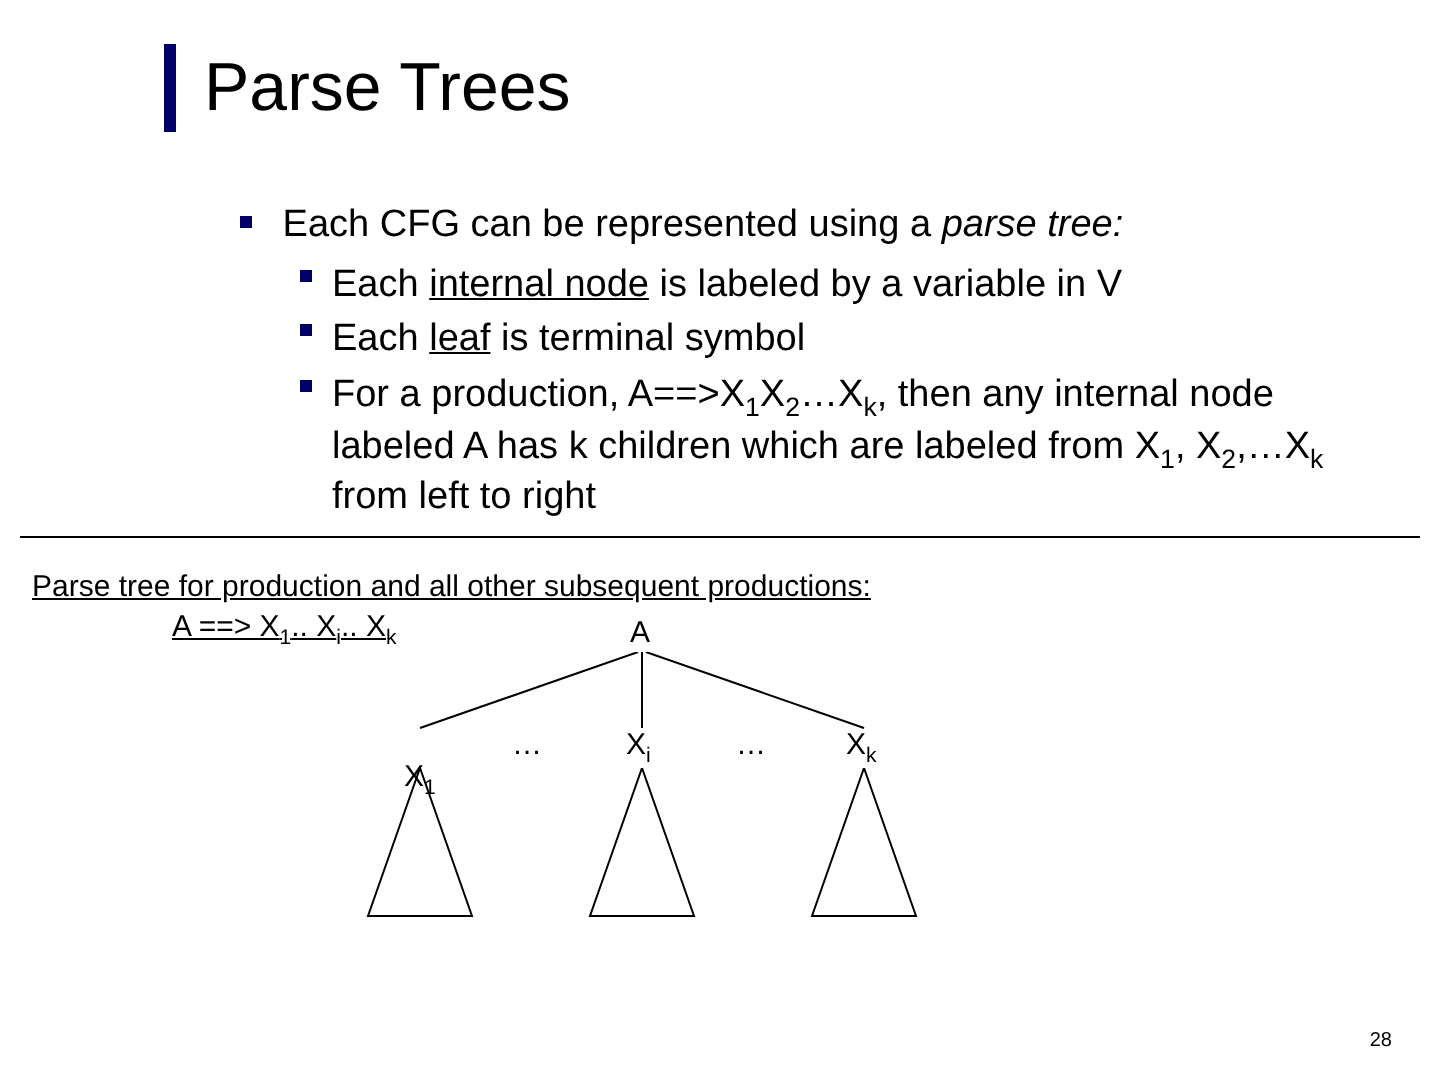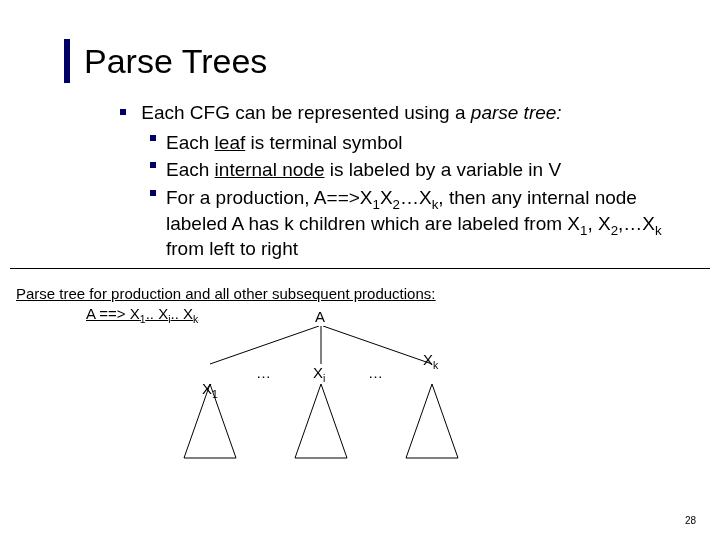--- a/index.html
+++ b/index.html
@@ -7,25 +7,24 @@
     padding: 0;
     width: 720px;
     height: 540px;
     background: #fff;
     font-family: Arial, Helvetica, sans-serif;
     color: #000;
     position: relative;
   }
   .title-wrap {
     position: absolute;
-    left: 64px;
+    left: 82px;
     top: 22px;
     display: flex;
     align-items: center;
-    margin-top: 17px;
   }
   .title-bar {
     width: 6px;
     background: #000066;
     margin-right: 14px;
     height: 44px;
   }
   .title-text {
     font-size: 34px;
     line-height: 44px;
@@ -106,27 +105,27 @@
 
 <div class="body1">
   <div>
     <span class="bullet-sq"></span>
     <span>Each CFG can be represented using a </span><span class="italic">parse tree:</span>
   </div>
   <div class="sub-list">
     <div class="sub-item">
       <span class="bullet-sq"></span>
       <span class="txt">
-        <span>Each </span><span class="underline">leaf</span><span> is terminal symbol</span>
+        <span>Each </span><span class="underline">internal node</span><span> is labeled by a variable in V</span>
       </span>
     </div>
     <div class="sub-item">
       <span class="bullet-sq"></span>
       <span class="txt">
-        <span>Each </span><span class="underline">internal node</span><span> is labeled by a variable in V</span>
+        <span>Each </span><span class="underline">leaf</span><span> is terminal symbol</span>
       </span>
     </div>
     <div class="sub-item">
       <span class="bullet-sq"></span>
       <span class="txt">
         For a production, A==&gt;X<sub>1</sub>X<sub>2</sub>…X<sub>k</sub>, then any internal node labeled A has k children which are labeled from X<sub>1</sub>, X<sub>2</sub>,…X<sub>k</sub> from left to right
       </span>
     </div>
   </div>
 </div>
@@ -147,21 +146,21 @@
   <svg width="340" height="40" style="left:0; top:0;">
     <line x1="159" y1="0" x2="50" y2="38" stroke="#000" stroke-width="1"></line>
     <line x1="161" y1="0" x2="161" y2="38" stroke="#000" stroke-width="1"></line>
     <line x1="163" y1="0" x2="272" y2="38" stroke="#000" stroke-width="1"></line>
   </svg>
 
   <div class="node" style="left:42px;  top:38px;margin-top:16px;"><span>X</span><sub>1</sub></div>
   <div class="node" style="left:96px;  top:38px;">…</div>
   <div class="node" style="left:153px; top:38px;"><span>X</span><sub>i</sub></div>
   <div class="node" style="left:208px; top:38px;">…</div>
-  <div class="node" style="left:263px; top:25px;"><span>X</span><sub>k</sub></div>
+  <div class="node" style="left:263px; top:38px;"><span>X</span><sub>k</sub></div>
 
   <svg width="340" height="90" style="left:0; top:58px;">
     <polygon points="50,0 24,74 76,74" fill="none" stroke="#000" stroke-width="1"></polygon>
     <polygon points="161,0 135,74 187,74" fill="none" stroke="#000" stroke-width="1"></polygon>
     <polygon points="272,0 246,74 298,74" fill="none" stroke="#000" stroke-width="1"></polygon>
   </svg>
 </div>
 
 <div class="page-num">28</div>
 

